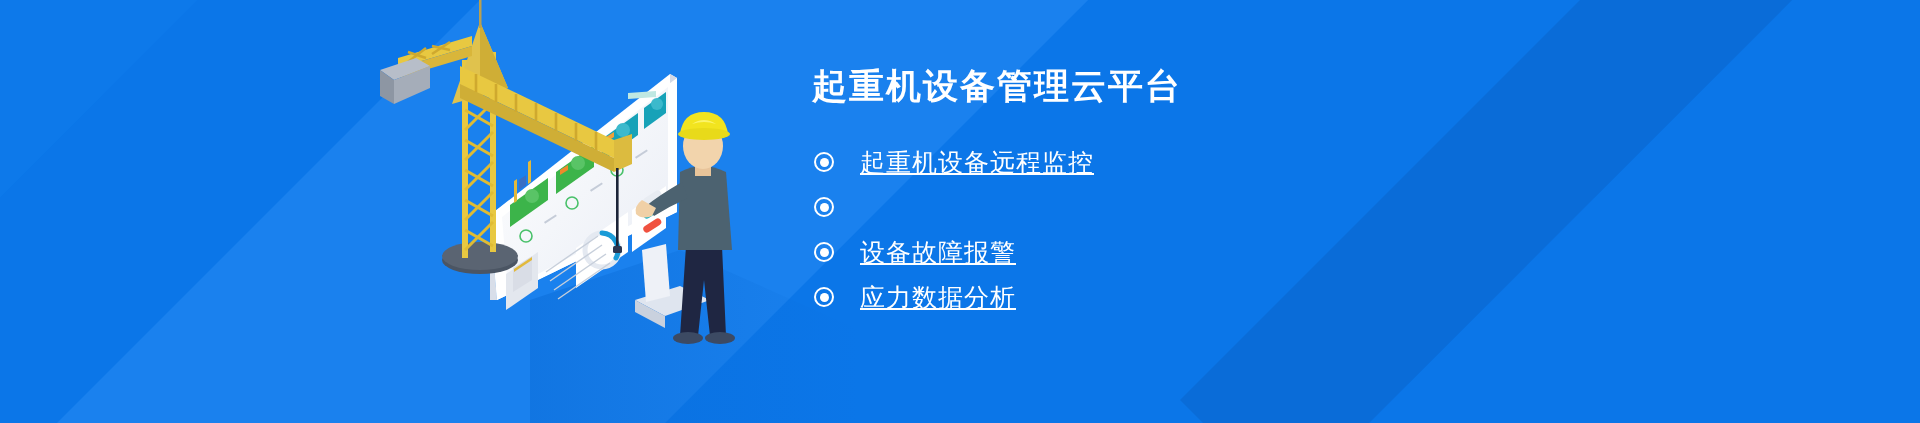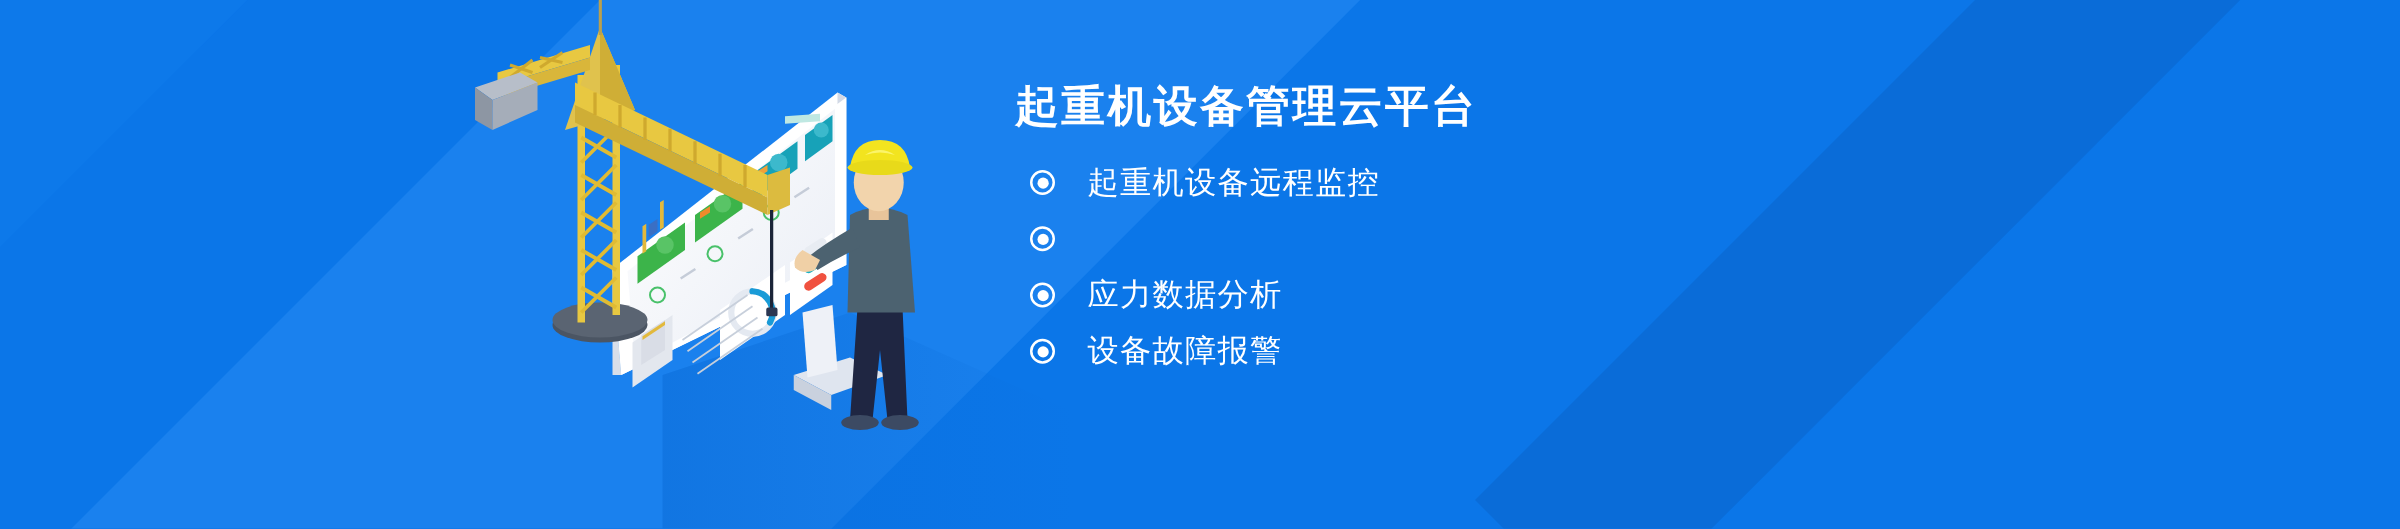--- a/index.html
+++ b/index.html
@@ -24,23 +24,23 @@
   .illus{position:absolute;left:380px;top:0;width:480px;height:423px;}
   .illus svg{display:block;width:480px;height:423px;}
 
   
   .copy{
     position:absolute;left:812px;top:68px;width:700px;
     color:#ffffff;
   }
   .title{
     font-size:35px;font-weight:bold;letter-spacing:2px;
-    line-height:1;margin:0 0 24px 0;white-space:nowrap;
-  }
-  .feature-list{list-style:none;margin:12px;padding:0;}
+    line-height:1;margin:0 0 40px 0;white-space:nowrap;
+  }
+  .feature-list{list-style:none;margin:2px;padding:0;text-decoration:underline;}
   .feature-item{
     display:flex;align-items:center;
     height:38px;margin-bottom:7px;
   }
   .bullet{
     width:20px;height:20px;flex:0 0 20px;
     border:2px solid #ffffff;border-radius:50%;
     position:relative;margin-right:26px;box-sizing:border-box;
   }
   .bullet::after{
@@ -267,22 +267,22 @@
     <ul class="feature-list">
       <li class="feature-item">
         <span class="bullet"></span>
         <span class="feature-text">起重机设备远程监控</span>
       </li>
       <li class="feature-item">
         <span class="bullet"></span>
       </li>
       <li class="feature-item">
         <span class="bullet"></span>
+        <span class="feature-text">设备故障报警</span>
+      </li>
+      <li class="feature-item">
+        <span class="bullet"></span>
         <span class="feature-text">应力数据分析</span>
-      </li>
-      <li class="feature-item">
-        <span class="bullet"></span>
-        <span class="feature-text">设备故障报警</span>
       </li>
     </ul>
   </div>
 
 </div>
 
 </body></html>

